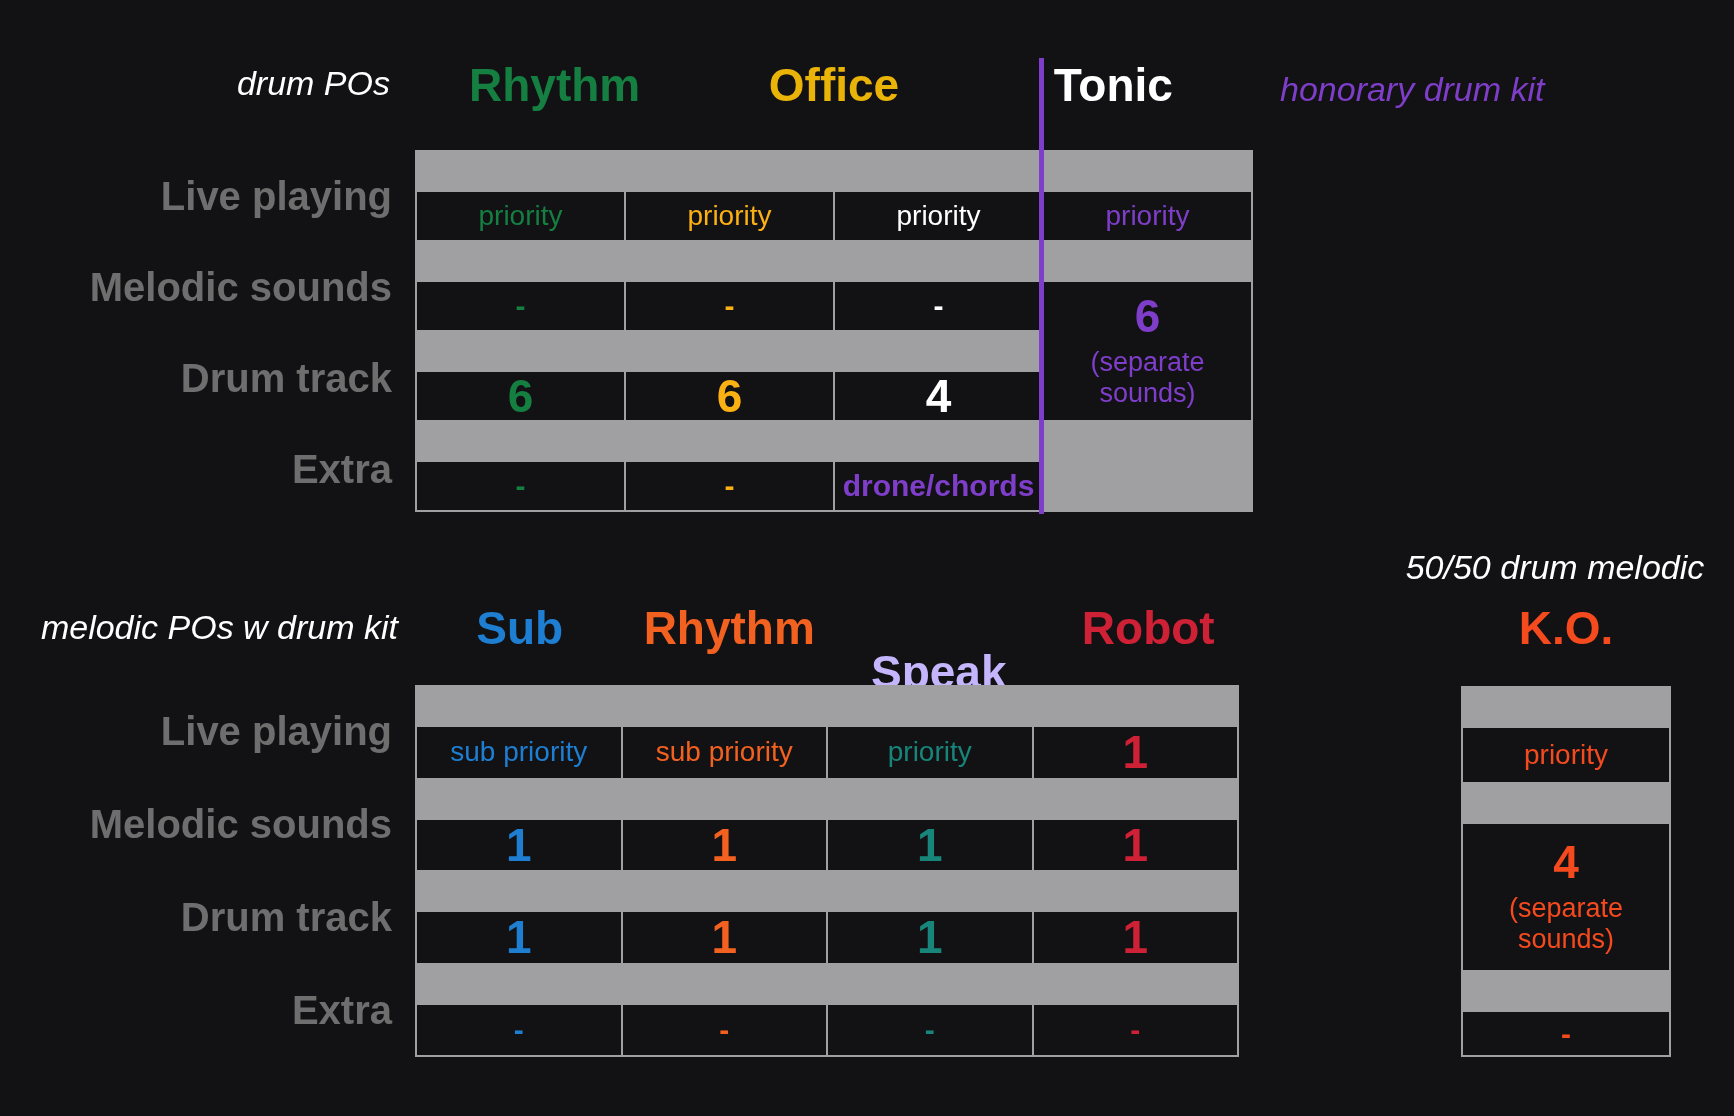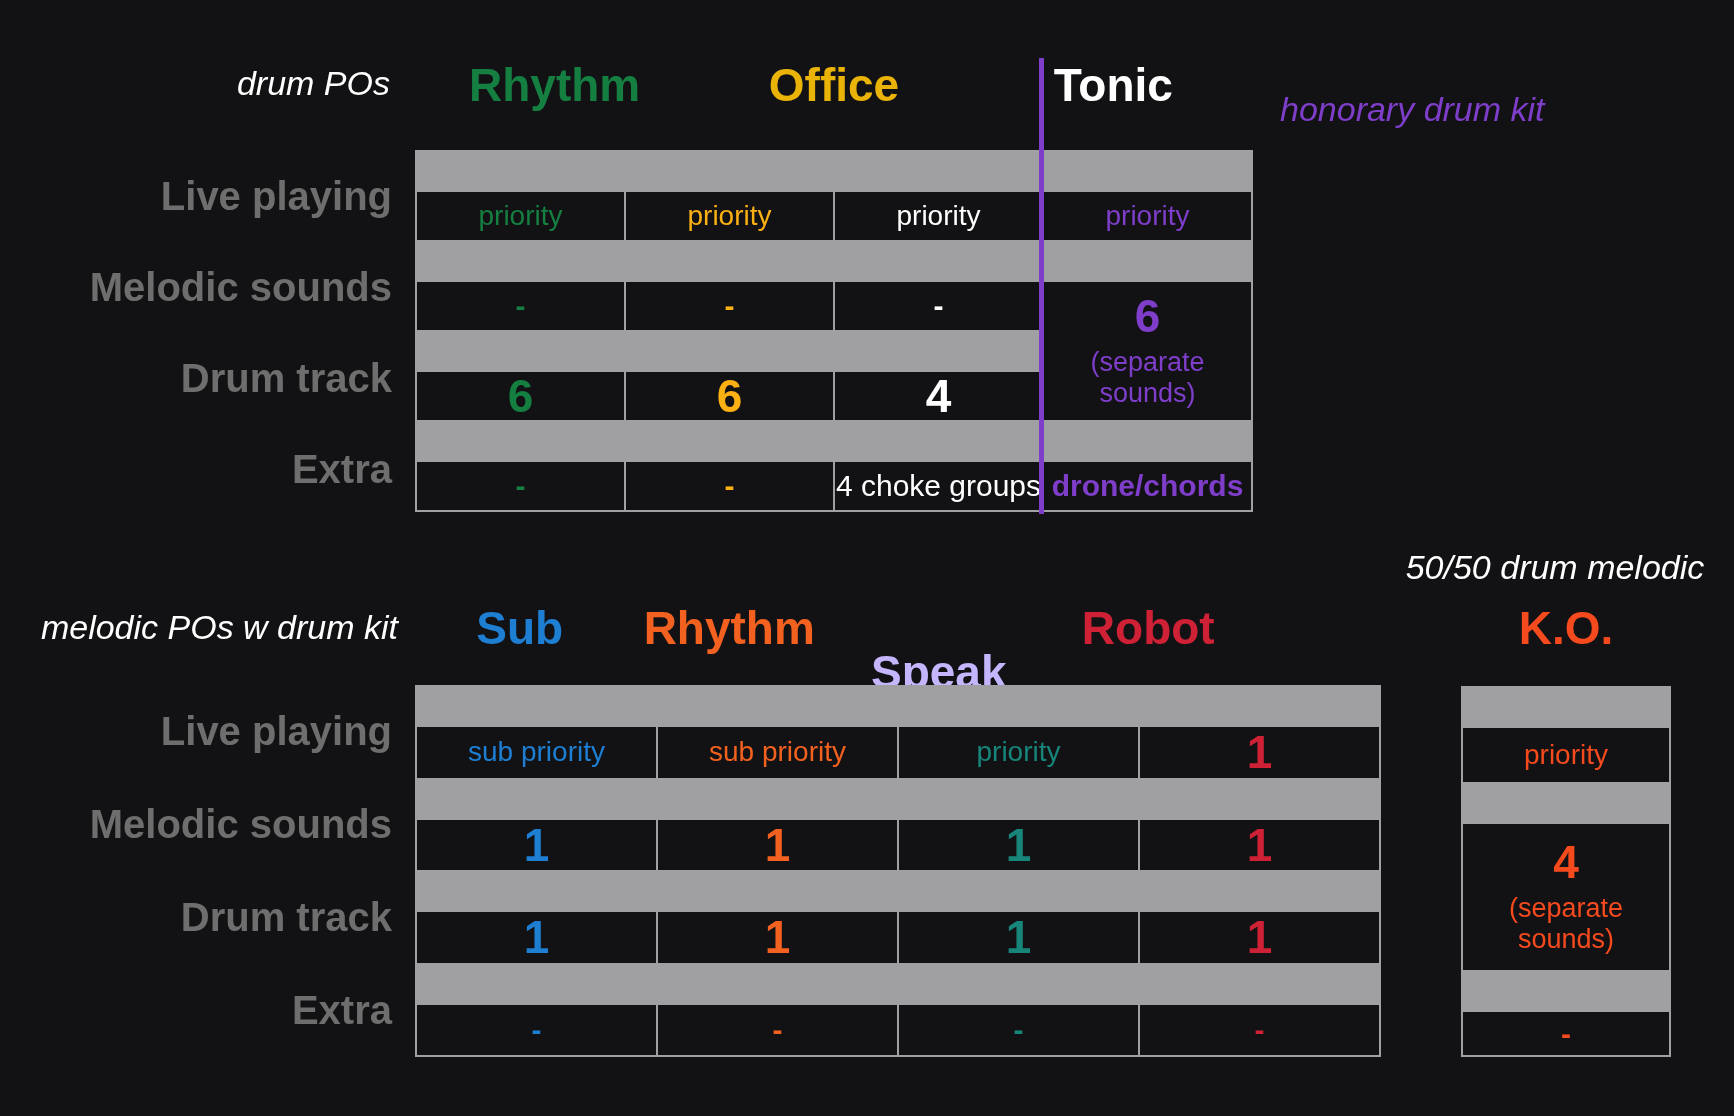--- a/index.html
+++ b/index.html
@@ -14,21 +14,21 @@
   .rowlabel{
     position:absolute;left:0;width:392px;text-align:right;
     font-weight:bold;font-size:40px;line-height:46px;color:#6e6e6e;white-space:nowrap;
   }
   .po-table{
     position:absolute;display:grid;gap:2px;padding:2px;
     background:#a0a0a2;box-sizing:border-box;
   }
   .t-top{left:415px;top:150px;width:838px;height:362px;
     grid-template-columns:repeat(4,1fr);grid-template-rows:repeat(4,1fr);}
-  .t-bottom{left:415px;top:685px;width:966px;height:372px;
+  .t-bottom{left:415px;top:685px;width:824px;height:372px;
     grid-template-columns:repeat(4,1fr);grid-template-rows:repeat(4,1fr);}
   .t-ko{left:1461px;top:686px;width:210px;height:371px;
     grid-template-columns:1fr;grid-template-rows:94px 186px 1fr;}
   .cell{
     background:#121214;display:flex;flex-direction:column;
     align-items:center;justify-content:center;text-align:center;margin-top:40px;
   }
   .merged{gap:8px;}
   .val-small{font-size:28px;}
   .val-big{font-size:46px;font-weight:bold;line-height:46px;}
@@ -46,21 +46,21 @@
 <div class="canvas" style="background: rgb(18, 18, 20);">
 
   <div class="annot" style="left:0;top:64px;width:390px;text-align:right;">drum POs</div>
 
   <div class="headers" style="top:58px;">
     <div class="h" style="color: rgb(21, 127, 66);">Rhythm</div>
     <div class="h" style="color: #eab308;">Office</div>
     <div class="h" style="color: rgb(255, 255, 255);">Tonic</div>
   </div>
 
-  <div class="annot" style="left: 1280px; top: 70px; color: rgb(126, 62, 201); margin-top: 20px;">honorary drum kit</div>
+  <div class="annot" style="left: 1280px; top: 70px; color: rgb(126, 62, 201);">honorary drum kit</div>
 
   <div class="divider" style="background: rgb(126, 62, 201);"></div>
 
   <div class="rowlabel" style="top: 173px; color: rgb(110, 110, 110);">Live playing</div>
   <div class="rowlabel" style="top: 264px; color: rgb(110, 110, 110);">Melodic sounds</div>
   <div class="rowlabel" style="top: 355px; color: rgb(110, 110, 110);">Drum track</div>
   <div class="rowlabel" style="top: 446px; color: rgb(110, 110, 110);">Extra</div>
 
   <div class="po-table t-top" style="background: rgb(160, 160, 162);">
 
@@ -77,21 +77,20 @@
       <span class="val-big">6</span>
       <span class="val-note">(separate sounds)</span>
     </div>
 
     <div class="cell val-big" style="color: rgb(21, 127, 66);">6</div>
     <div class="cell val-big" style="color: rgb(251, 176, 19);">6</div>
     <div class="cell val-big" style="color: rgb(255, 255, 255);">4</div>
 
     <div class="cell val-dash" style="color: rgb(21, 127, 66);">-</div>
     <div class="cell val-dash" style="color: rgb(251, 176, 19);">-</div>
-    <div class="cell val-text" style="color: rgb(255, 255, 255);">4 choke groups</div>
     <div class="cell val-text-bold" style="color: rgb(126, 62, 201);">drone/chords</div>
   </div>
 
   <div class="annot" style="left:1380px;top:548px;width:350px;text-align:center;">50/50 drum melodic</div>
 
   <div class="annot" style="left:0;top:608px;width:398px;text-align:right;">melodic POs w drum kit</div>
 
   <div class="headers" style="top:601px;">
     <div class="h" style="color: rgb(29, 126, 210);">Sub</div>
     <div class="h" style="color: rgb(242, 97, 31);">Rhythm</div>

